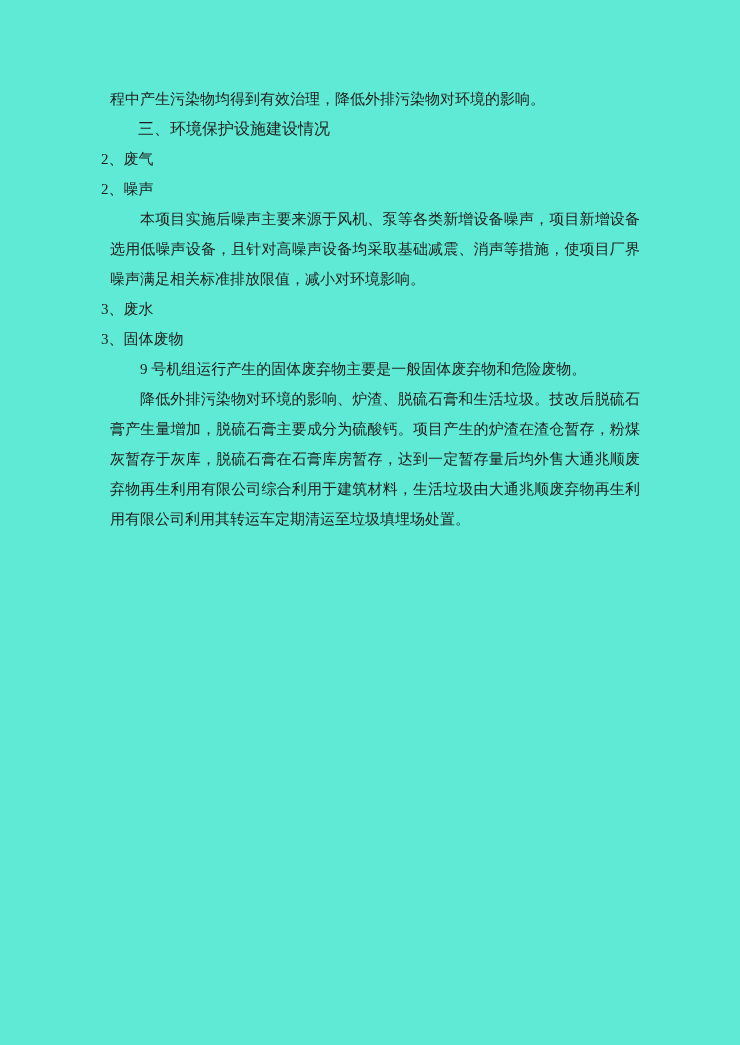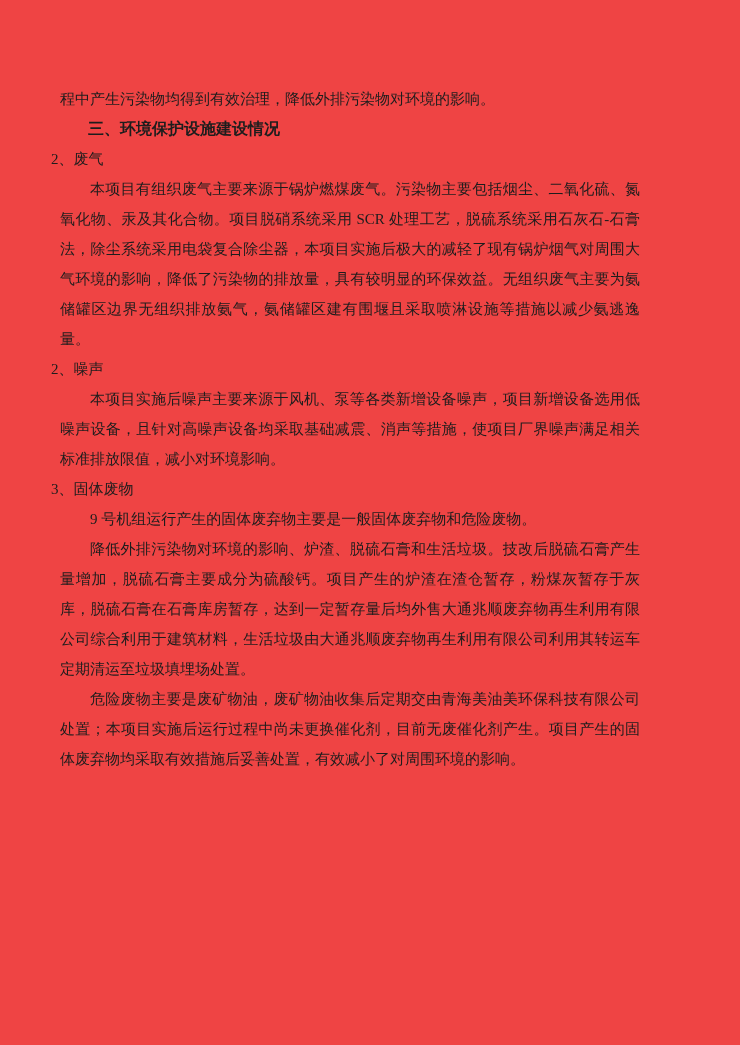--- a/index.html
+++ b/index.html
@@ -5,38 +5,38 @@
     html, body {
       margin: 0;
       padding: 0;
       background: #ffffff;
     }
     .page {
       position: relative;
       width: 740px;
       height: 1045px;
       box-sizing: border-box;
-      background: #ef4444;
-      padding: 84px 100px 0 60px;
+      background: #5eead4;
+      padding: 84px 100px 0 110px;
       font-family: "Liberation Serif", "DejaVu Serif", serif;
       font-size: 15px;
       line-height: 30px;
       color: #1d1d1d;
       overflow: hidden;
     }
     .page p {
       margin: 0;
       text-align: justify;
       text-justify: inter-character;
     }
     .continuation {
       text-indent: 0;
     }
     .section-heading {
-      font-weight: bold;
+      font-weight: normal;
       font-size: 16px;
       text-indent: 28px;
       text-align: left;
     }
     .sub-title {
       margin-left: -9px !important;
       text-align: left !important;
     }
     .body-par {
       text-indent: 2em;
@@ -45,24 +45,23 @@
 </head>
 <body>
 
 <div class="page">
 
   <p class="continuation">程中产生污染物均得到有效治理，降低外排污染物对环境的影响。</p>
 
   <p class="section-heading">三、环境保护设施建设情况</p>
 
   <p class="sub-title">2、废气</p>
-  <p class="body-par">本项目有组织废气主要来源于锅炉燃煤废气。污染物主要包括烟尘、二氧化硫、氮氧化物、汞及其化合物。项目脱硝系统采用 SCR 处理工艺，脱硫系统采用石灰石-石膏法，除尘系统采用电袋复合除尘器，本项目实施后极大的减轻了现有锅炉烟气对周围大气环境的影响，降低了污染物的排放量，具有较明显的环保效益。无组织废气主要为氨储罐区边界无组织排放氨气，氨储罐区建有围堰且采取喷淋设施等措施以减少氨逃逸量。</p>
 
   <p class="sub-title">2、噪声</p>
   <p class="body-par">本项目实施后噪声主要来源于风机、泵等各类新增设备噪声，项目新增设备选用低噪声设备，且针对高噪声设备均采取基础减震、消声等措施，使项目厂界噪声满足相关标准排放限值，减小对环境影响。</p>
 
+  <p class="sub-title">3、废水</p>
 
   <p class="sub-title">3、固体废物</p>
   <p class="body-par">9 号机组运行产生的固体废弃物主要是一般固体废弃物和危险废物。</p>
   <p class="body-par">降低外排污染物对环境的影响、炉渣、脱硫石膏和生活垃圾。技改后脱硫石膏产生量增加，脱硫石膏主要成分为硫酸钙。项目产生的炉渣在渣仓暂存，粉煤灰暂存于灰库，脱硫石膏在石膏库房暂存，达到一定暂存量后均外售大通兆顺废弃物再生利用有限公司综合利用于建筑材料，生活垃圾由大通兆顺废弃物再生利用有限公司利用其转运车定期清运至垃圾填埋场处置。</p>
-  <p class="body-par">危险废物主要是废矿物油，废矿物油收集后定期交由青海美油美环保科技有限公司处置；本项目实施后运行过程中尚未更换催化剂，目前无废催化剂产生。项目产生的固体废弃物均采取有效措施后妥善处置，有效减小了对周围环境的影响。</p>
 
 </div>
 
 </body></html>

